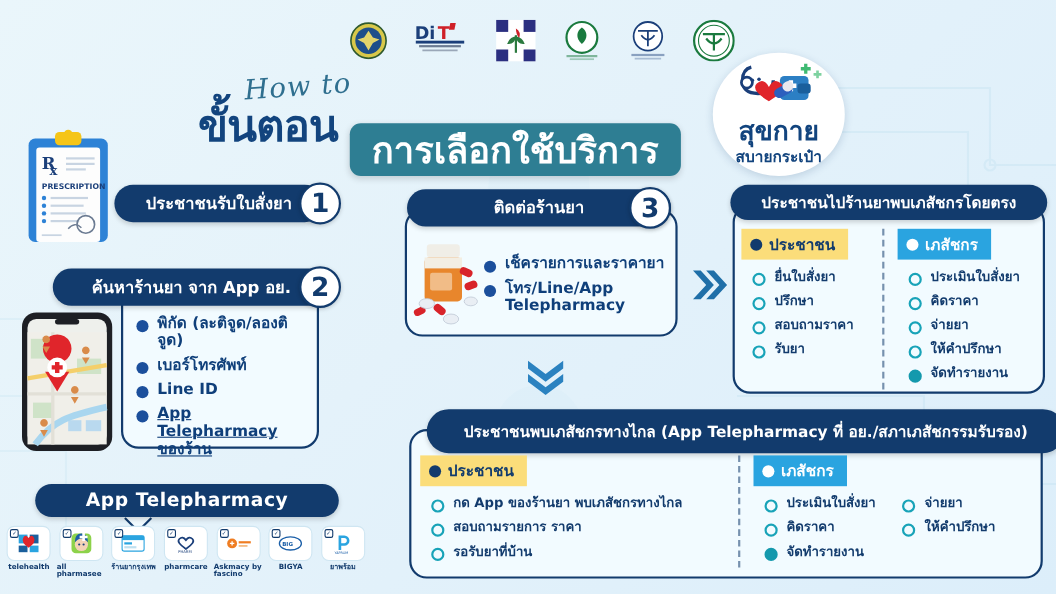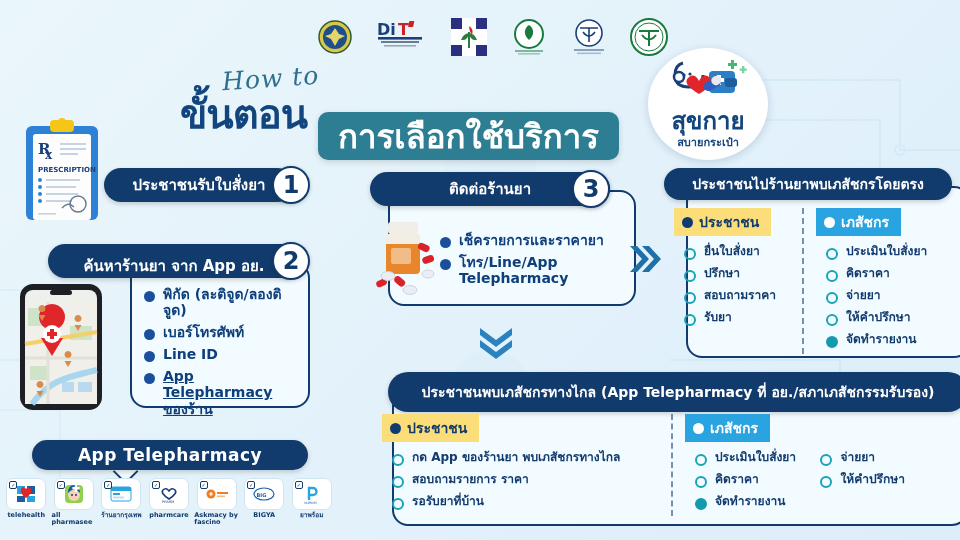--- a/index.html
+++ b/index.html
@@ -32,32 +32,32 @@
                 justify-content:center; box-shadow:0 2px 6px rgba(0,0,0,.15);margin-top:32px; }
   .title-pill span { color:#fff; font-size:33px; font-weight:bold; letter-spacing:0px; }
 
   .brand { position:absolute; left:648px; top:48px; width:120px; height:112px;
            background:#fff; border-radius:50%; display:flex; flex-direction:column;
            align-items:center; justify-content:center;
            box-shadow:0 2px 8px rgba(20,60,110,.18); }
   .brand-art { width:86px; height:52px; position:relative; }
   .brand-t1 { font-size:24px; font-weight:bold; color:#12447e; line-height:.9;
               margin-top:2px; text-shadow:1px 1px 0 #fff; }
-  .brand-t2 { font-size:11px; font-weight:bold; color:#12447e; }
+  .brand-t2 { font-size:14px; font-weight:bold; color:#12447e; }
 
   
   .hdr-bar { background:#123b6d; border-radius:22px; display:flex; align-items:center;
              justify-content:center; color:#fff; font-weight:bold;
              box-shadow:0 2px 5px rgba(0,0,0,.18); }
   .step-num { position:absolute; width:38px; height:38px; border-radius:50%;
               background:#fff; border:2px solid #123b6d; color:#123b6d;
               font-size:24px; font-weight:bold; display:flex; align-items:center;
               justify-content:center; box-shadow:0 1px 4px rgba(0,0,0,.2); }
 
-  .card { background:#f2fbff; border:2px solid #123b6d; border-radius:16px;margin-left:20px; }
+  .card { background:#f2fbff; border:2px solid #123b6d; border-radius:16px; }
 
   .bullet-row { display:flex; align-items:flex-start; gap:8px; margin-bottom:6px; }
   .dot-filled { width:11px; height:11px; border-radius:50%; background:#1b4f9c;
                 flex:none; margin-top:5px; }
   .bullet-txt { color:#0f3f7a; font-size:14px; font-weight:bold; line-height:1.15; }
 
   .ring { width:12px; height:12px; border-radius:50%; border:2px solid #18a3b8;
           flex:none; margin-top:4px; background:transparent; }
   .ring.filled { background:#1499ad; border-color:#1499ad; }
   .sub-txt { color:#123b6d; font-size:12px; font-weight:bold; line-height:1.2; }
@@ -71,21 +71,21 @@
   .badge.blue .bdot { background:#fff; }
 
   .vdiv { border-left:2px dashed #123b6d; opacity:.55; }
 
   
   #step1-bar { position:absolute; left:104px; top:168px; width:190px; height:34px; font-size:15px; }
   #step1-num { left:272px; top:166px; }
   #rx-art { position:absolute; left:12px; top:112px; width:100px; height:112px; }
 
   
-  #step2-bar { position:absolute; left:48px; top:244px; width:252px; height:34px; font-size:15px;align-items:flex-end; }
+  #step2-bar { position:absolute; left:48px; top:244px; width:252px; height:34px; font-size:15px; }
   #step2-num { left:272px; top:242px; }
   #step2-card { position:absolute; left:110px; top:262px; width:180px; height:146px;
                 padding:22px 10px 8px 12px; }
   #phone-art { position:absolute; left:18px; top:282px; width:86px; height:130px; }
   .tail { position:absolute; left:60px; top:406px; width:18px; height:18px;
           background:#f2fbff; border-right:2px solid #123b6d; border-bottom:2px solid #123b6d;
           transform:rotate(45deg) translateX(80px); }
 
   
   #apps-bar { position:absolute; left:32px; top:440px; width:276px; height:30px; font-size:17px;

